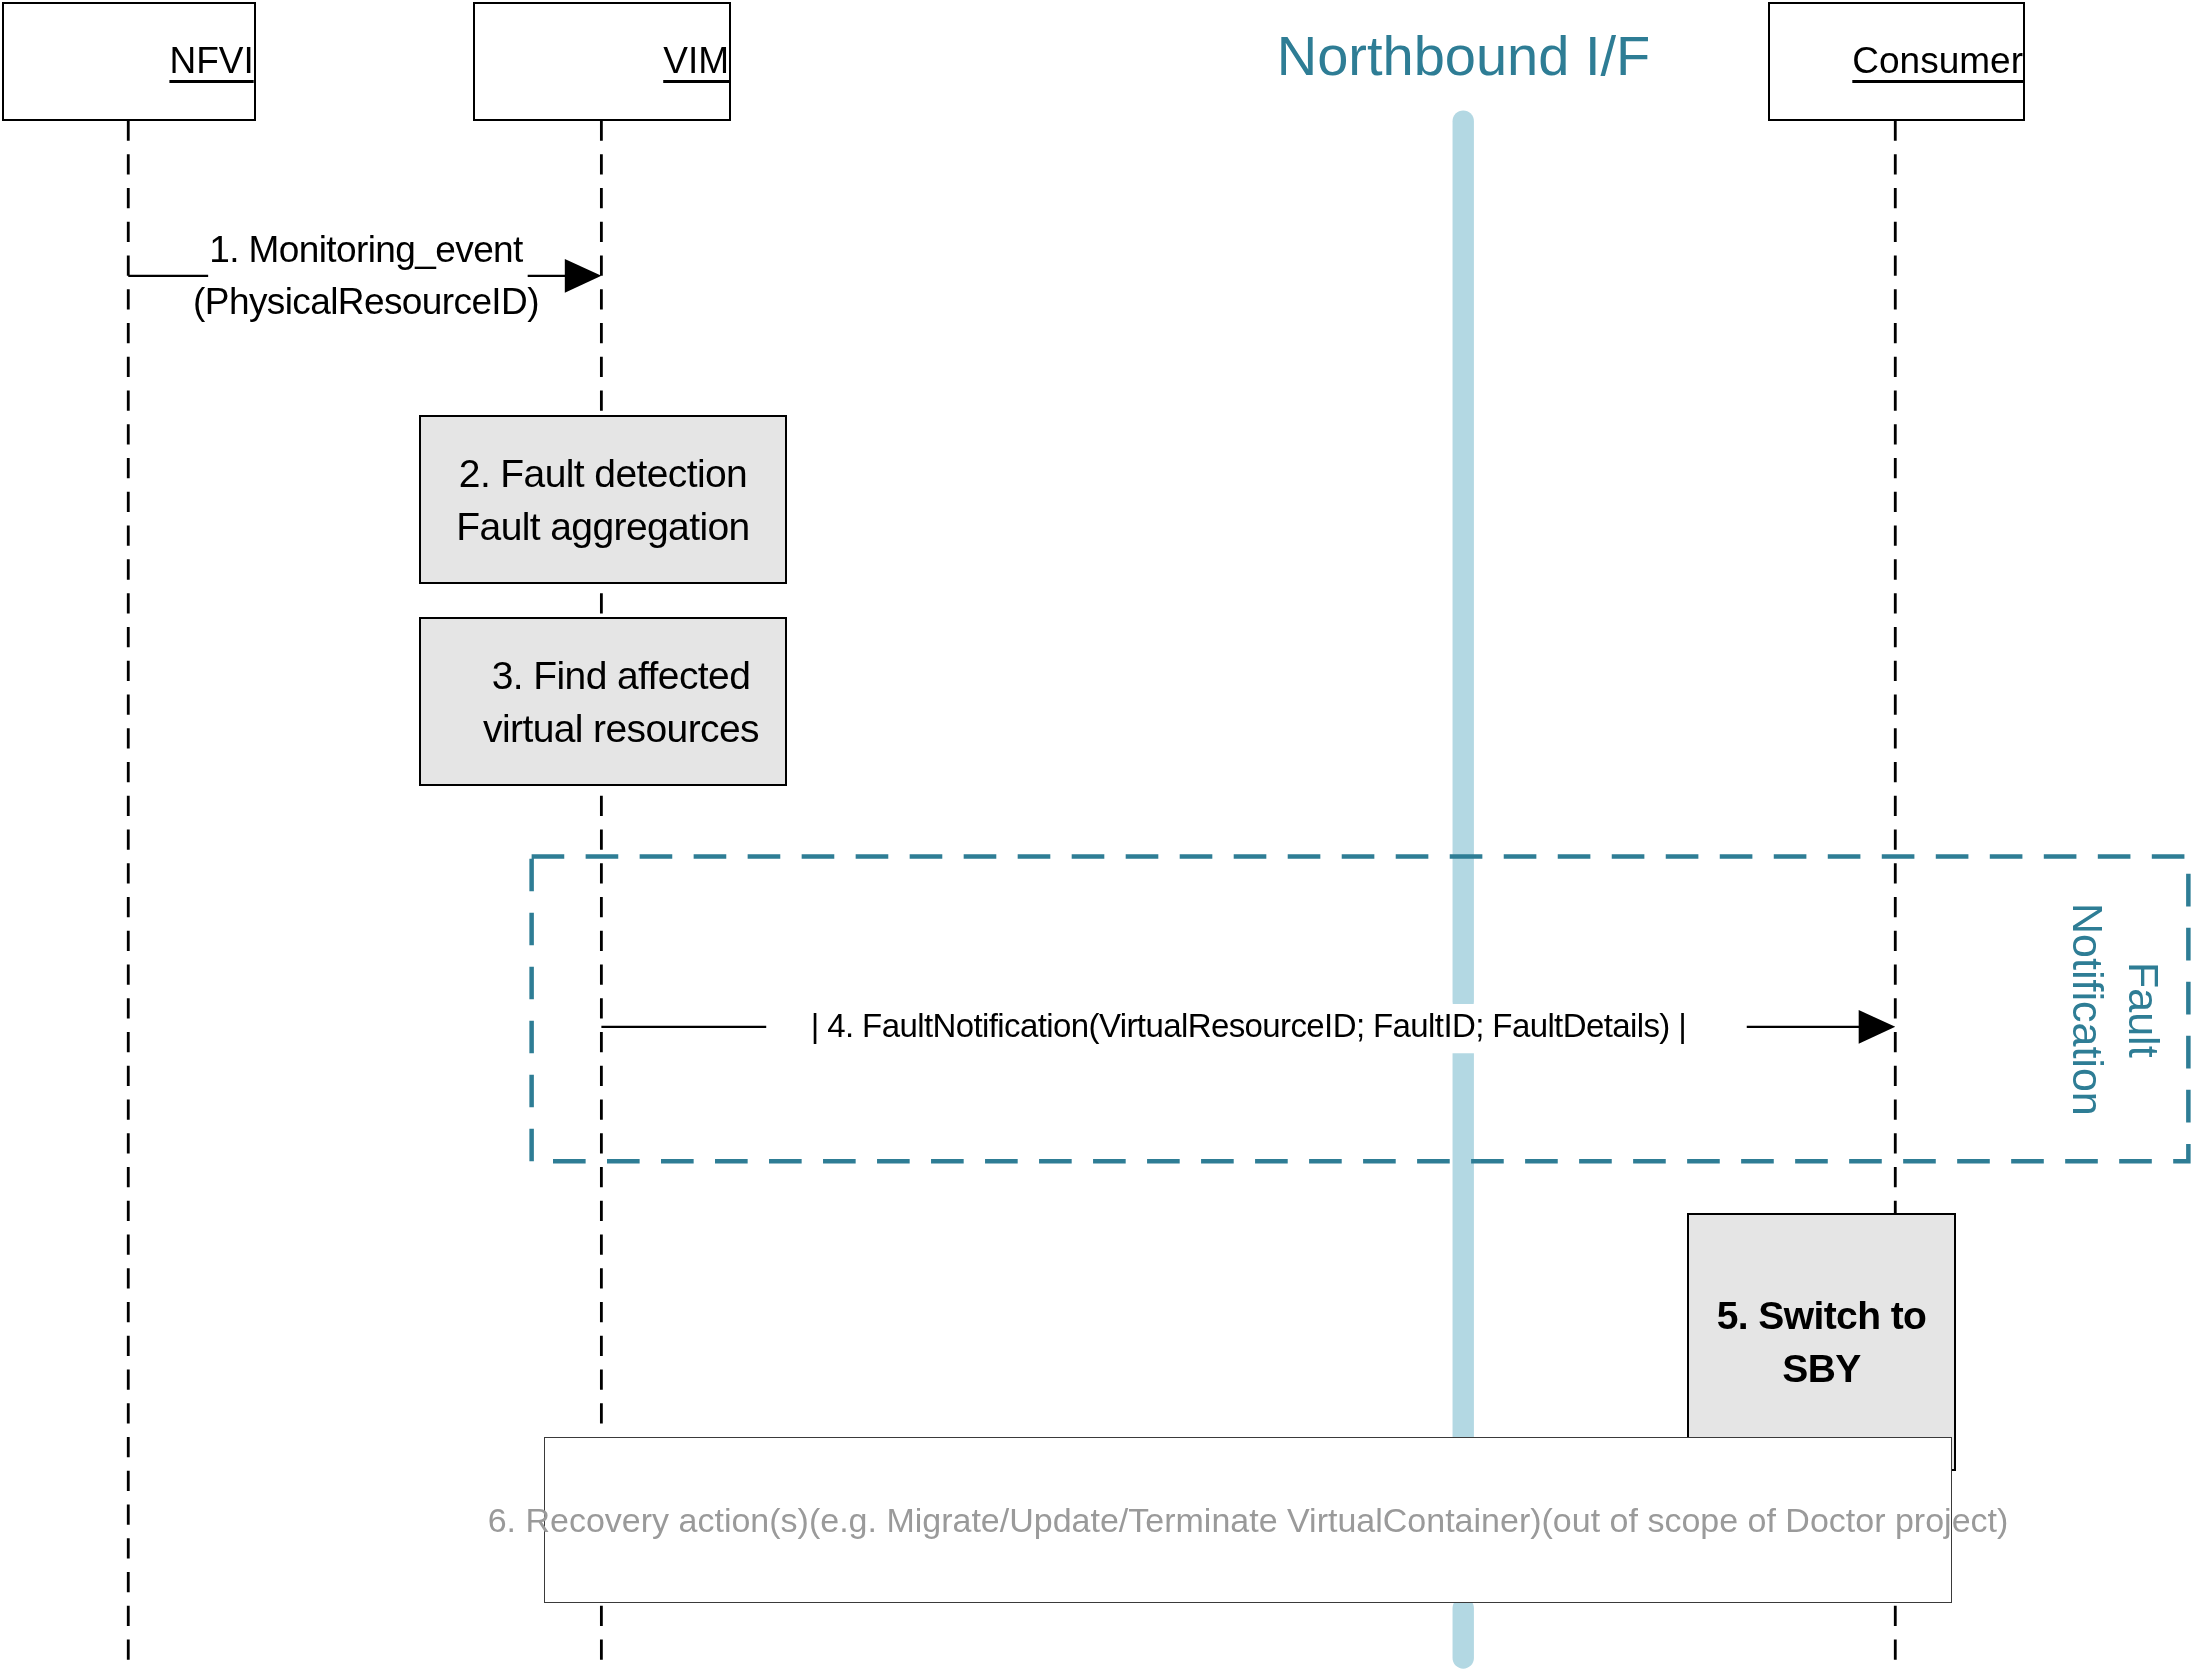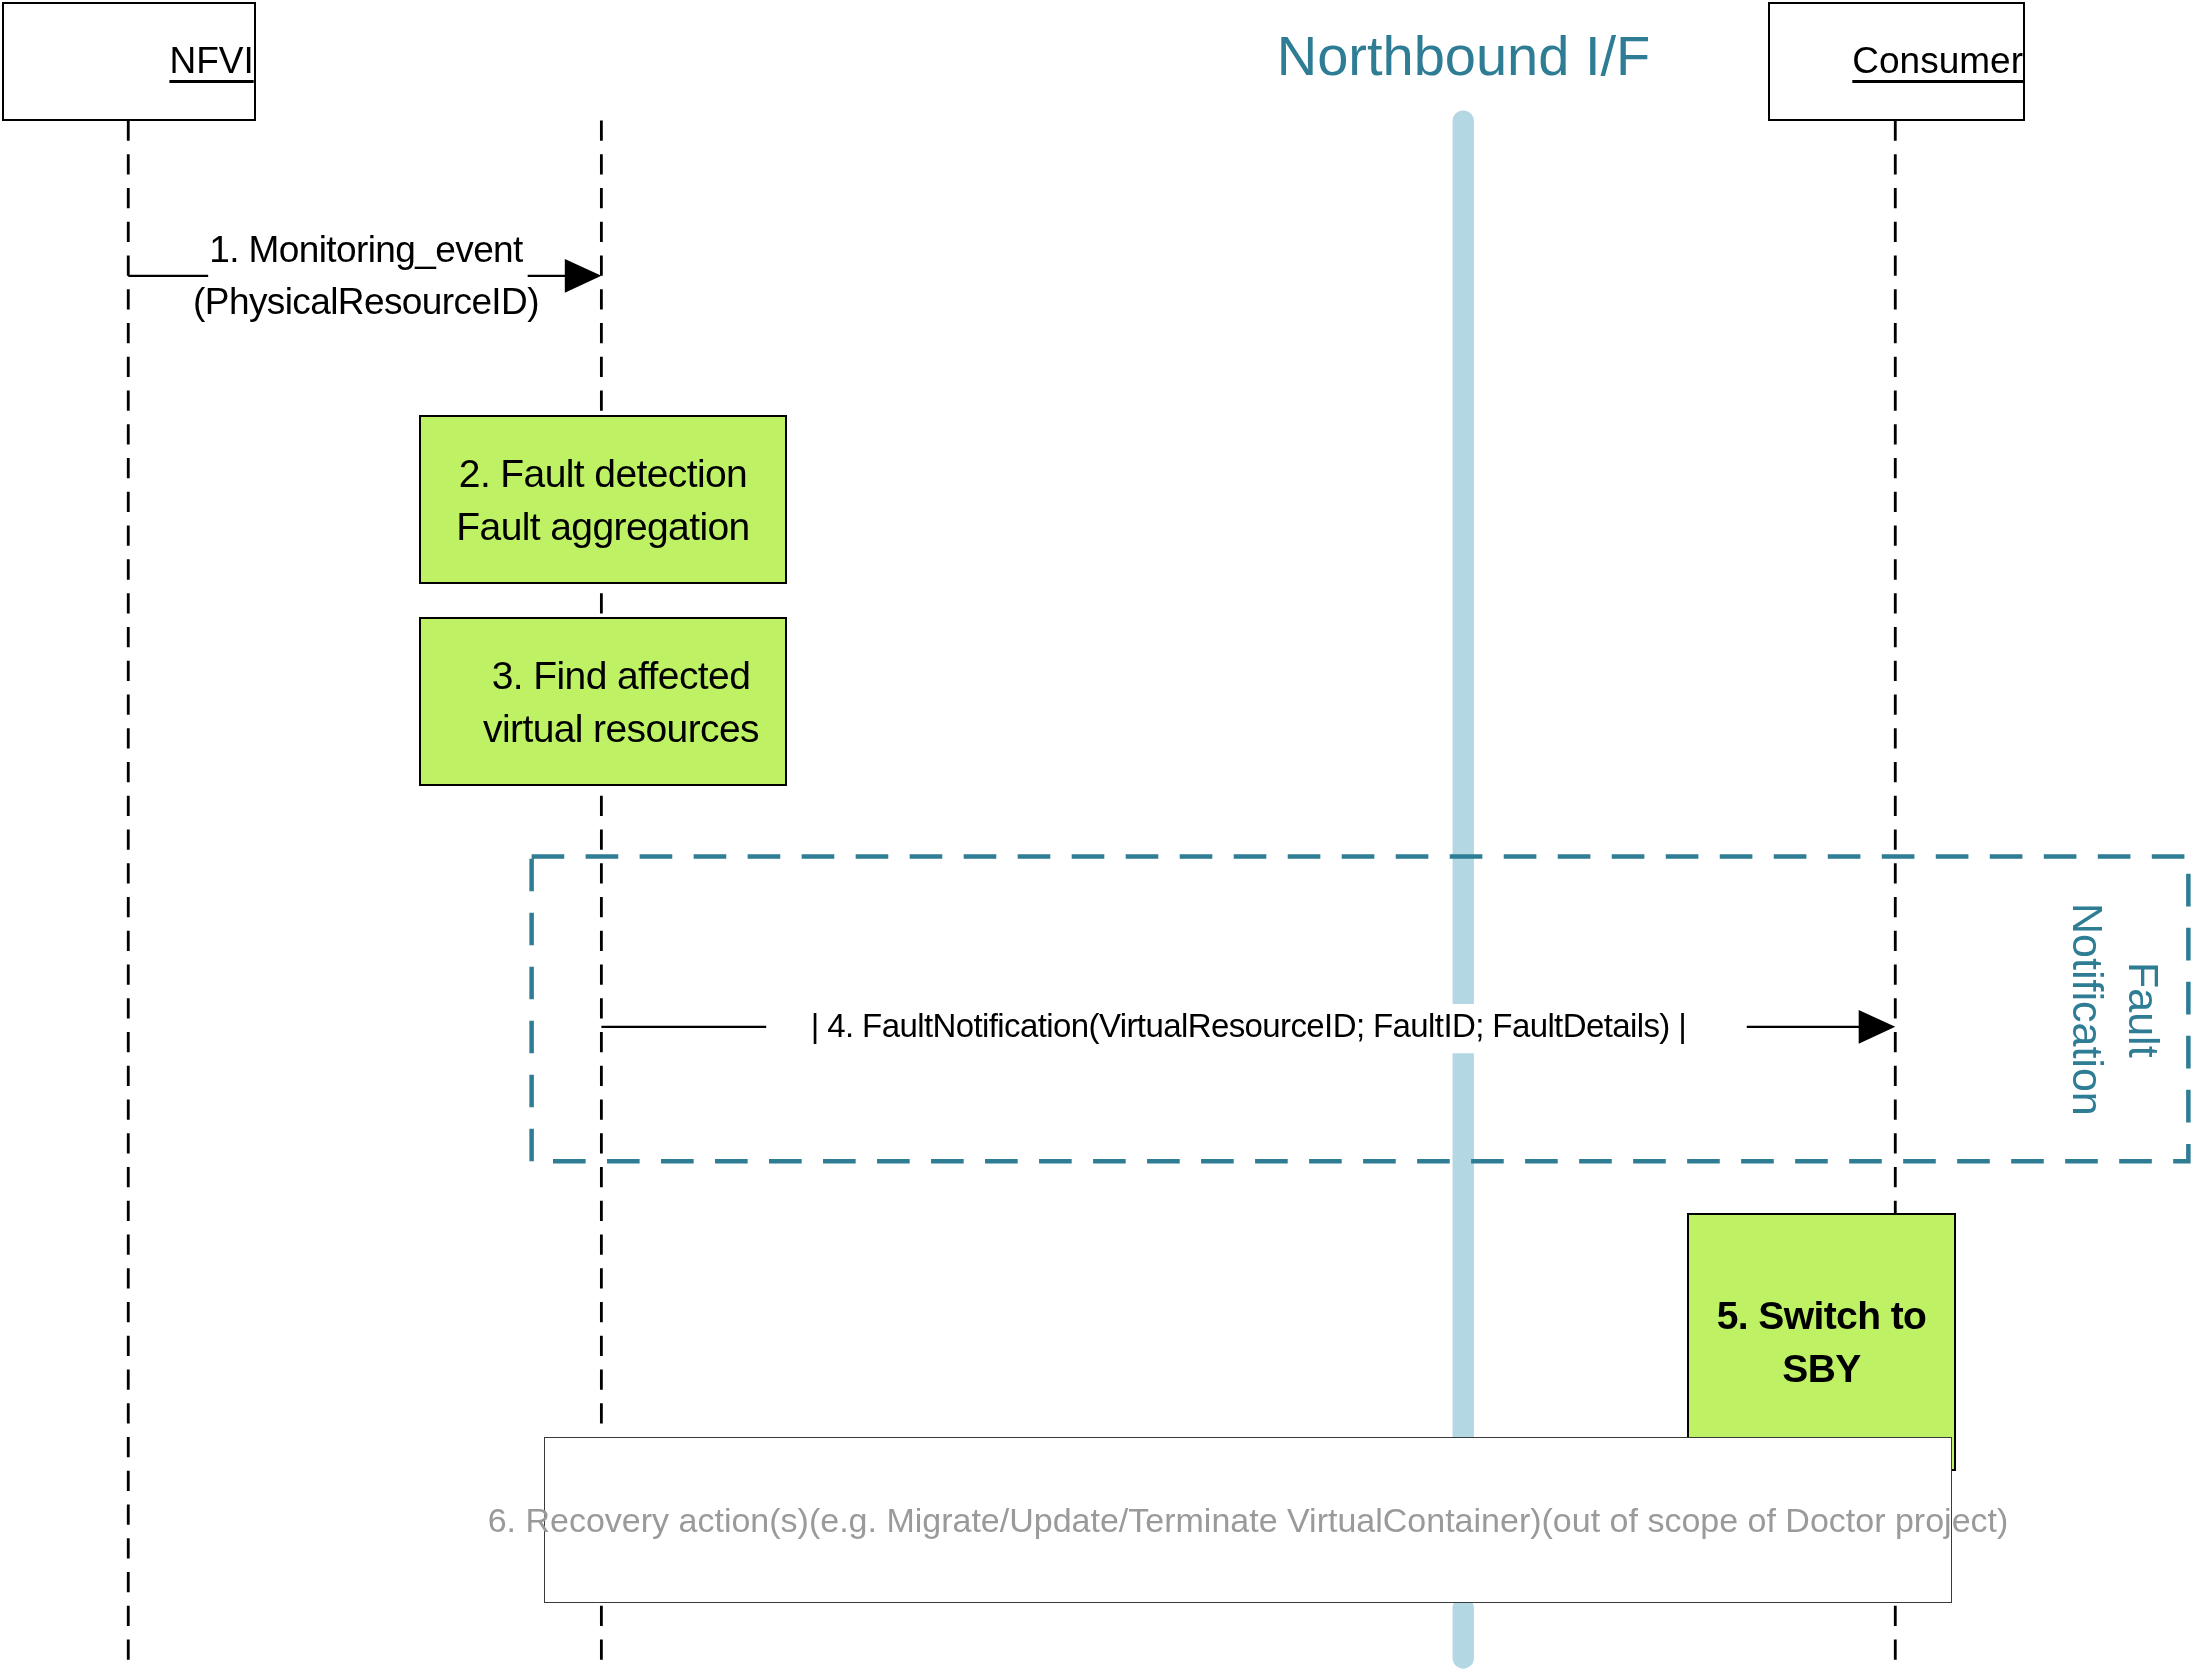--- a/index.html
+++ b/index.html
@@ -22,21 +22,21 @@
     font-size:37px;color:#000;
     text-decoration:underline;
     text-underline-offset:6.8px;
     letter-spacing:0px;
   }
   .nb-title{
     font-size:56px;color:#2e7d95;
     text-align:center;white-space:nowrap;
   }
   .act-box{
-    background:#bef264;
+    background:#e5e5e5;
     border:2.3px solid #000000;
     box-sizing:border-box;
     display:flex;flex-direction:column;align-items:center;justify-content:center;
     text-align:center;
   }
   .act-box .ln{font-size:39px;color:#000;line-height:53px;letter-spacing:-0.6px;white-space:nowrap;}
   .msg1-block{
     text-align:center;
   }
   .msg1-block .ln{font-size:37px;color:#000;line-height:52px;letter-spacing:-0.6px;white-space:nowrap;}
@@ -85,20 +85,23 @@
     <line x1="3105" y1="1825" x2="3310" y2="1825" stroke="#000" stroke-width="4"></line>
     <polygon points="3369,1825 3304,1795 3304,1855" fill="#000"></polygon>
 
     <rect x="945" y="1522" width="2945" height="542" fill="none" stroke="#2e7d95" stroke-width="8" stroke-dasharray="58 38"></rect>
   </svg>
 
   <div class="actor-box abs" style="left:1.7px;top:1.7px;width:254px;height:119px;">
     <span class="actor-label">NFVI</span>
   </div>
 
+  <div class="actor-box abs" style="left:473px;top:1.7px;width:258px;height:119px;">
+    <span class="actor-label">VIM</span>
+  </div>
 
   <div class="actor-box abs" style="left:1768px;top:1.7px;width:257px;height:119px;padding-left:48px;">
     <span class="actor-label">Consumer</span>
   </div>
 
   <div class="nb-title abs" style="left:1182px;top:22.5px;width:563px;">Northbound I/F</div>
 
   <div class="msg1-block abs" style="left:158px;top:224px;width:416px;">
     <div class="ln">1. Monitoring_event</div>
     <div class="ln">(PhysicalResourceID)</div>

